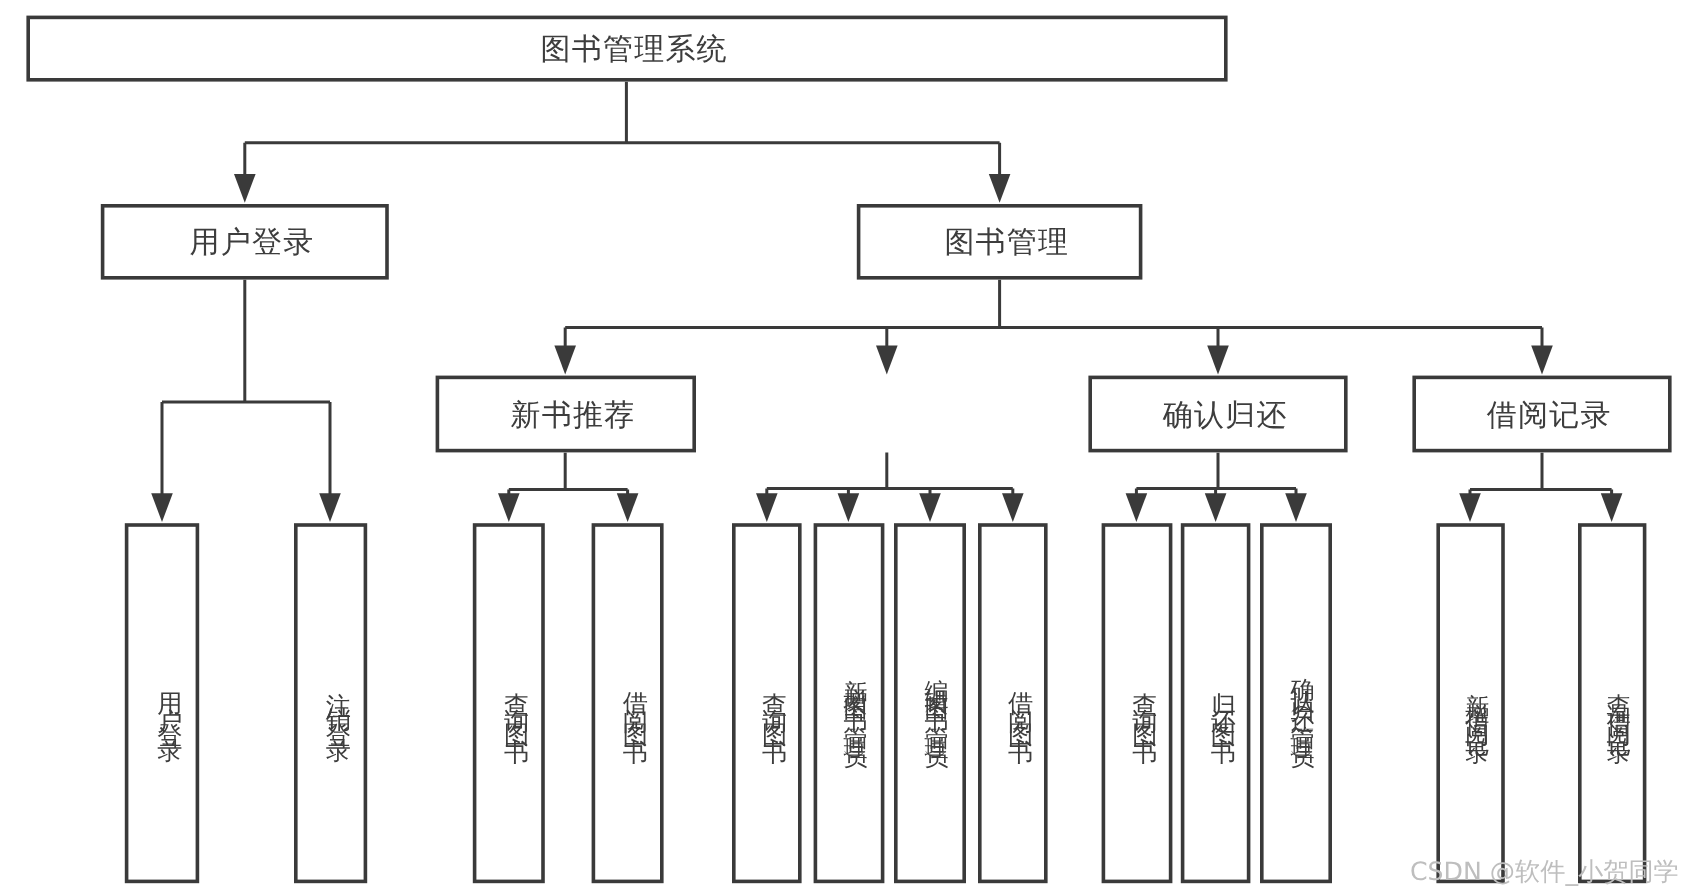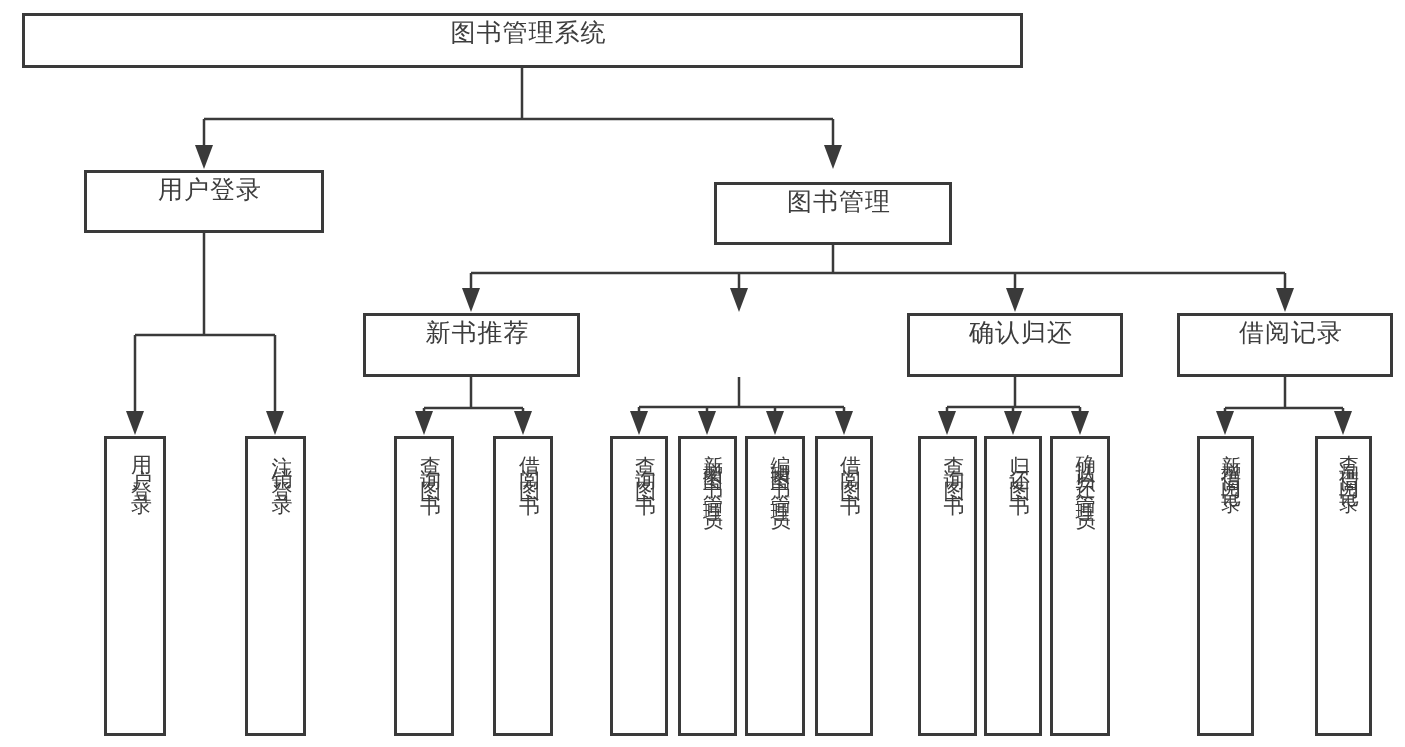--- a/index.html
+++ b/index.html
@@ -16,21 +16,21 @@
     background:var(--background);
     overflow:hidden;
   }
   .connectors{position:absolute;left:0;top:0;}
   .node{
     position:absolute;
     box-sizing:border-box;
     border:3px solid var(--line);
     background:var(--background);
     display:flex;
-    align-items:flex-start;
+    align-items:center;
     justify-content:center;
     color:var(--text);
     padding-left:12px;
   }
   .h-label{font-size:25px;letter-spacing:1px;white-space:nowrap;}
   .v-label{
     writing-mode:vertical-lr;
     text-orientation:mixed;
     font-size:21px;
     letter-spacing:13px;
@@ -84,21 +84,21 @@
     </g>
   </svg>
 
   <div class="node" style="left:22px;top:13px;width:1001px;height:55px">
     <span class="h-label">图书管理系统</span>
   </div>
 
   <div class="node" style="left:84px;top:170px;width:240px;height:63px">
     <span class="h-label">用户登录</span>
   </div>
-  <div class="node" style="left:714px;top:182px;width:238px;height:63px">
+  <div class="node" style="left:714px;top:170px;width:238px;height:63px">
     <span class="h-label">图书管理</span>
   </div>
 
   <div class="node" style="left:363px;top:313px;width:217px;height:64px">
     <span class="h-label">新书推荐</span>
   </div>
   <div class="node" style="left:907px;top:313px;width:216px;height:64px">
     <span class="h-label">确认归还</span>
   </div>
   <div class="node" style="left:1177px;top:313px;width:216px;height:64px">
@@ -142,13 +142,14 @@
     <span class="v-label long">确认归还（管理员）</span>
   </div>
 
   <div class="node" style="left:1197px;top:436px;width:57px;height:300px">
     <span class="v-label long">新增借阅记录</span>
   </div>
   <div class="node" style="left:1315px;top:436px;width:57px;height:300px">
     <span class="v-label long">查询借阅记录</span>
   </div>
 
+  <div class="watermark">CSDN @软件_小贺同学</div>
 </div>
 
 </body></html>

